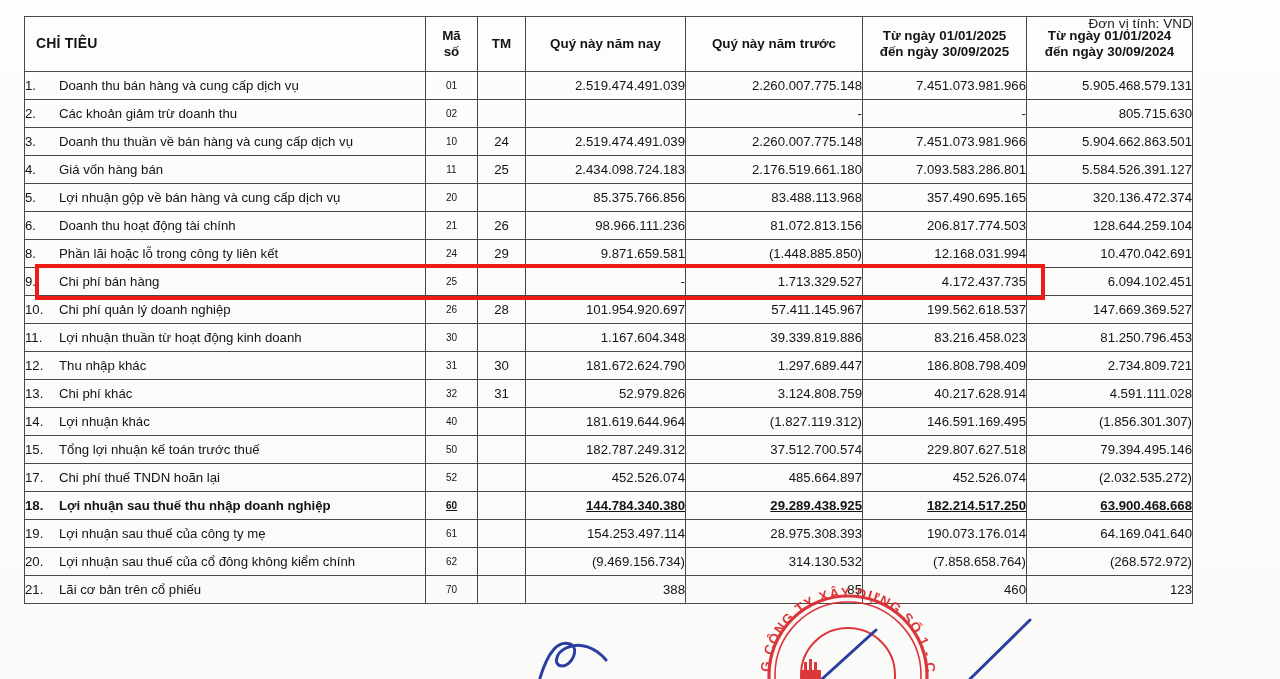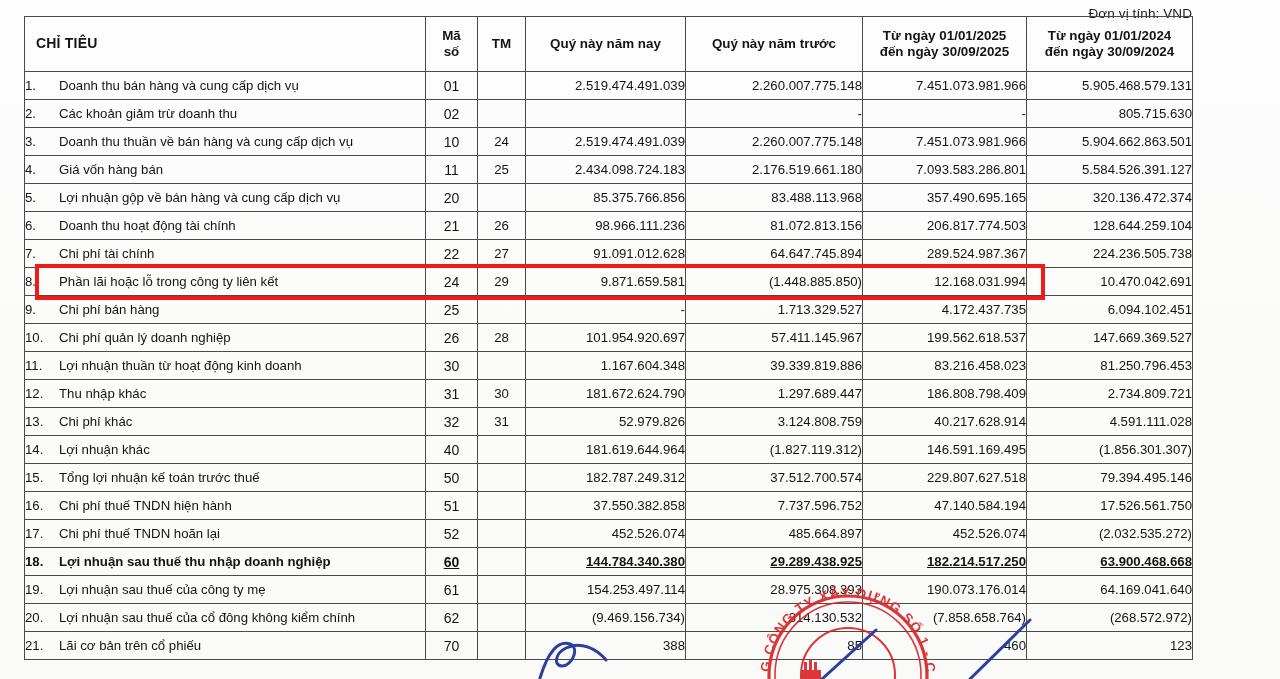--- a/index.html
+++ b/index.html
@@ -19,21 +19,21 @@
   
   .page {
     position: absolute;
     inset: 0;
     background: linear-gradient(180deg, #fdfdfd 0%, #fbfbfa 60%, #fafaf8 100%);
   }
 
   .unit-label {
     position: absolute;
     right: 88px;
-    top: 6px;
+    top: 16px;
     font-size: 13.5px;
     color: #1c1c1c;
     letter-spacing: .1px;
     white-space: nowrap;
   }
 
   table.fin {
     position: absolute;
     left: 24px;
     top: 16px;
@@ -85,21 +85,21 @@
   }
   td.ind .num {
     display: inline-block;
     width: 34px;
     text-align: left;
   }
   td.ind .txt { display: inline-block; }
 
   td.code {
     text-align: center;
-    font-size: 14px;
+    font-size: 10px;
   }
   td.tm {
     text-align: center;
     font-size: 13.2px;
   }
   td.val {
     text-align: right;
     padding-right: 7px;
     font-size: 13.2px;
     white-space: nowrap;
@@ -230,29 +230,20 @@
         <tr>
           <td class="ind"><span class="num">6.</span><span class="txt">Doanh thu hoạt động tài chính</span></td>
           <td class="code">21</td>
           <td class="tm">26</td>
           <td class="val">98.966.111.236</td>
           <td class="val">81.072.813.156</td>
           <td class="val">206.817.774.503</td>
           <td class="val">128.644.259.104</td>
         </tr>
         <tr>
-          <td class="ind"><span class="num">7.</span><span class="txt">Chi phí tài chính</span></td>
-          <td class="code">22</td>
-          <td class="tm">27</td>
-          <td class="val">91.091.012.628</td>
-          <td class="val">64.647.745.894</td>
-          <td class="val">289.524.987.367</td>
-          <td class="val">224.236.505.738</td>
-        </tr>
-        <tr>
           <td class="ind"><span class="num">8.</span><span class="txt">Phần lãi hoặc lỗ trong công ty liên kết</span></td>
           <td class="code">24</td>
           <td class="tm">29</td>
           <td class="val">9.871.659.581</td>
           <td class="val">(1.448.885.850)</td>
           <td class="val">12.168.031.994</td>
           <td class="val">10.470.042.691</td>
         </tr>
         <tr>
           <td class="ind"><span class="num">9.</span><span class="txt">Chi phí bán hàng</span></td>
@@ -309,29 +300,20 @@
           <td class="val">(1.856.301.307)</td>
         </tr>
         <tr>
           <td class="ind"><span class="num">15.</span><span class="txt">Tổng lợi nhuận kế toán trước thuế</span></td>
           <td class="code">50</td>
           <td class="tm"></td>
           <td class="val">182.787.249.312</td>
           <td class="val">37.512.700.574</td>
           <td class="val">229.807.627.518</td>
           <td class="val">79.394.495.146</td>
-        </tr>
-        <tr>
-          <td class="ind"><span class="num">16.</span><span class="txt">Chi phí thuế TNDN hiện hành</span></td>
-          <td class="code">51</td>
-          <td class="tm"></td>
-          <td class="val">37.550.382.858</td>
-          <td class="val">7.737.596.752</td>
-          <td class="val">47.140.584.194</td>
-          <td class="val">17.526.561.750</td>
         </tr>
         <tr>
           <td class="ind"><span class="num">17.</span><span class="txt">Chi phí thuế TNDN hoãn lại</span></td>
           <td class="code">52</td>
           <td class="tm"></td>
           <td class="val">452.526.074</td>
           <td class="val">485.664.897</td>
           <td class="val">452.526.074</td>
           <td class="val">(2.032.535.272)</td>
         </tr>

